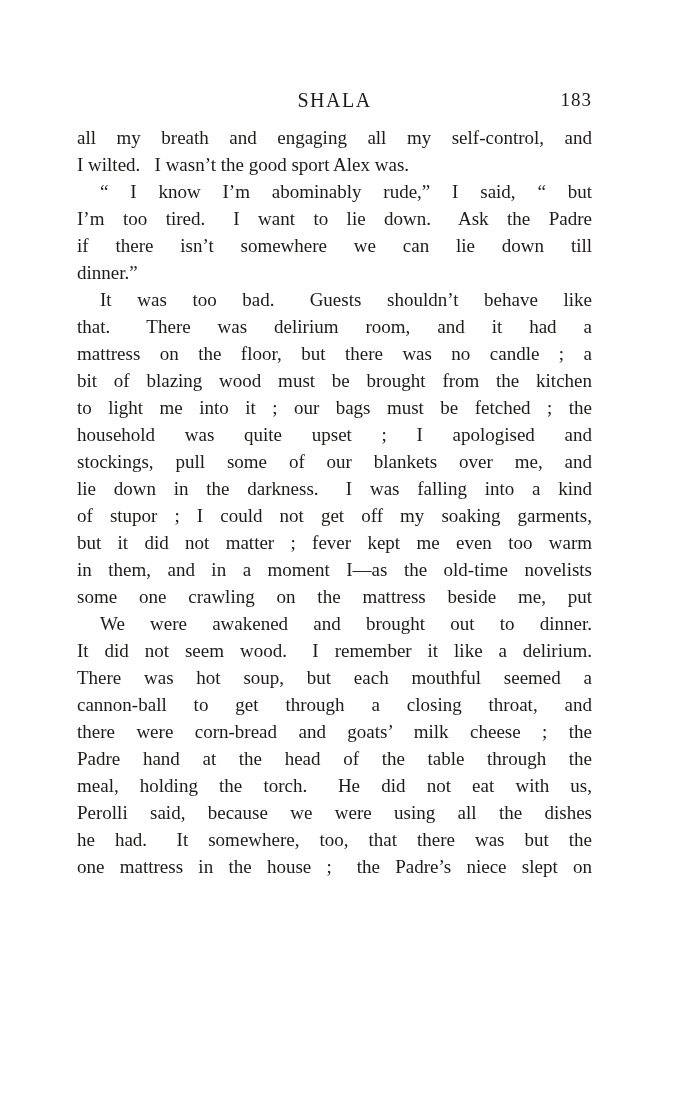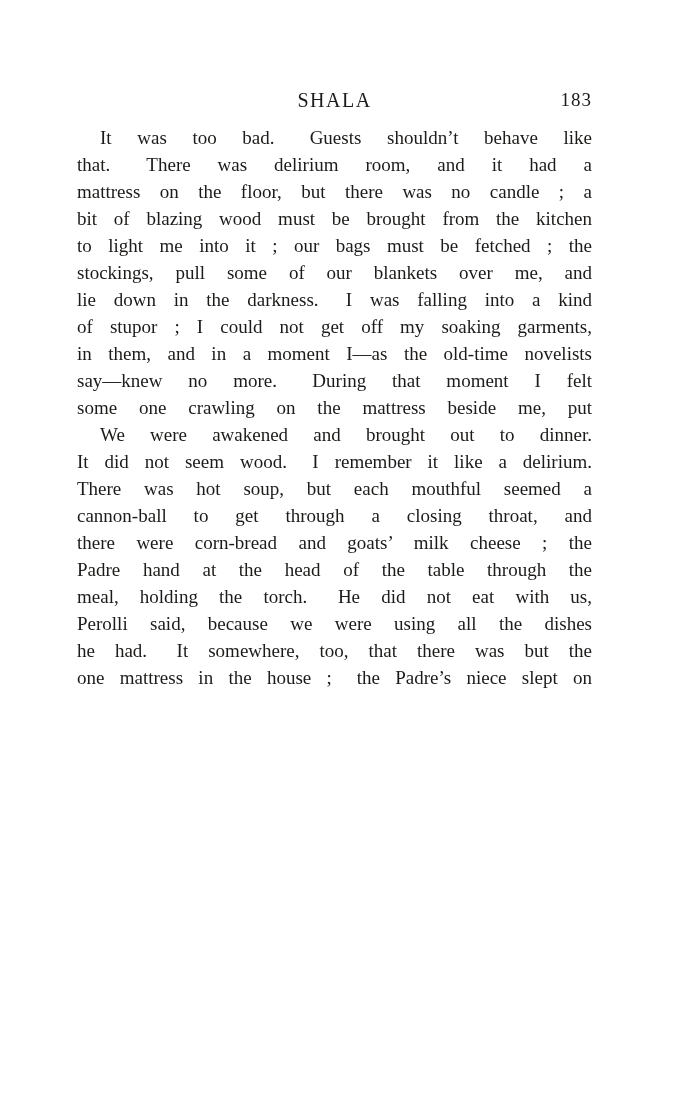--- a/index.html
+++ b/index.html
@@ -68,33 +68,44 @@
 
 <div class="page">
 
   <div class="running-header">
     <span class="running-title">SHALA</span>
     <span class="page-number">183</span>
   </div>
 
   <div class="body-text">
 
+    <div class="para">
+      <div class="line">all my breath and engaging all my self-control, and</div>
+      <div class="line last">I wilted.  I wasn’t the good sport Alex was.</div>
+    </div>
 
+    <div class="para">
+      <div class="line in">“ I know I’m abominably rude,” I said, “ but</div>
+      <div class="line">I’m too tired.  I want to lie down.  Ask the Padre</div>
+      <div class="line">if there isn’t somewhere we can lie down till</div>
+      <div class="line last">dinner.”</div>
+    </div>
 
     <div class="para">
       <div class="line in">It was too bad.  Guests shouldn’t behave like</div>
       <div class="line">that.  There was delirium room, and it had a</div>
       <div class="line">mattress on the floor, but there was no candle ; a</div>
       <div class="line">bit of blazing wood must be brought from the kitchen</div>
       <div class="line">to light me into it ; our bags must be fetched ; the</div>
+      <div class="line">household was quite upset ; I apologised and</div>
       <div class="line">stockings, pull some of our blankets over me, and</div>
       <div class="line">lie down in the darkness.  I was falling into a kind</div>
       <div class="line">of stupor ; I could not get off my soaking garments,</div>
+      <div class="line">but it did not matter ; fever kept me even too warm</div>
       <div class="line">in them, and in a moment I—as the old-time novelists</div>
-      <div class="line">say—knew no more.  During that moment I felt</div>
       <div class="line">some one crawling on the mattress beside me, put</div>
     </div>
 
     <div class="para">
       <div class="line in">We were awakened and brought out to dinner.</div>
       <div class="line">It did not seem wood.  I remember it like a delirium.</div>
       <div class="line">There was hot soup, but each mouthful seemed a</div>
       <div class="line">cannon-ball to get through a closing throat, and</div>
       <div class="line">there were corn-bread and goats’ milk cheese ; the</div>
       <div class="line">Padre hand at the head of the table through the</div>

